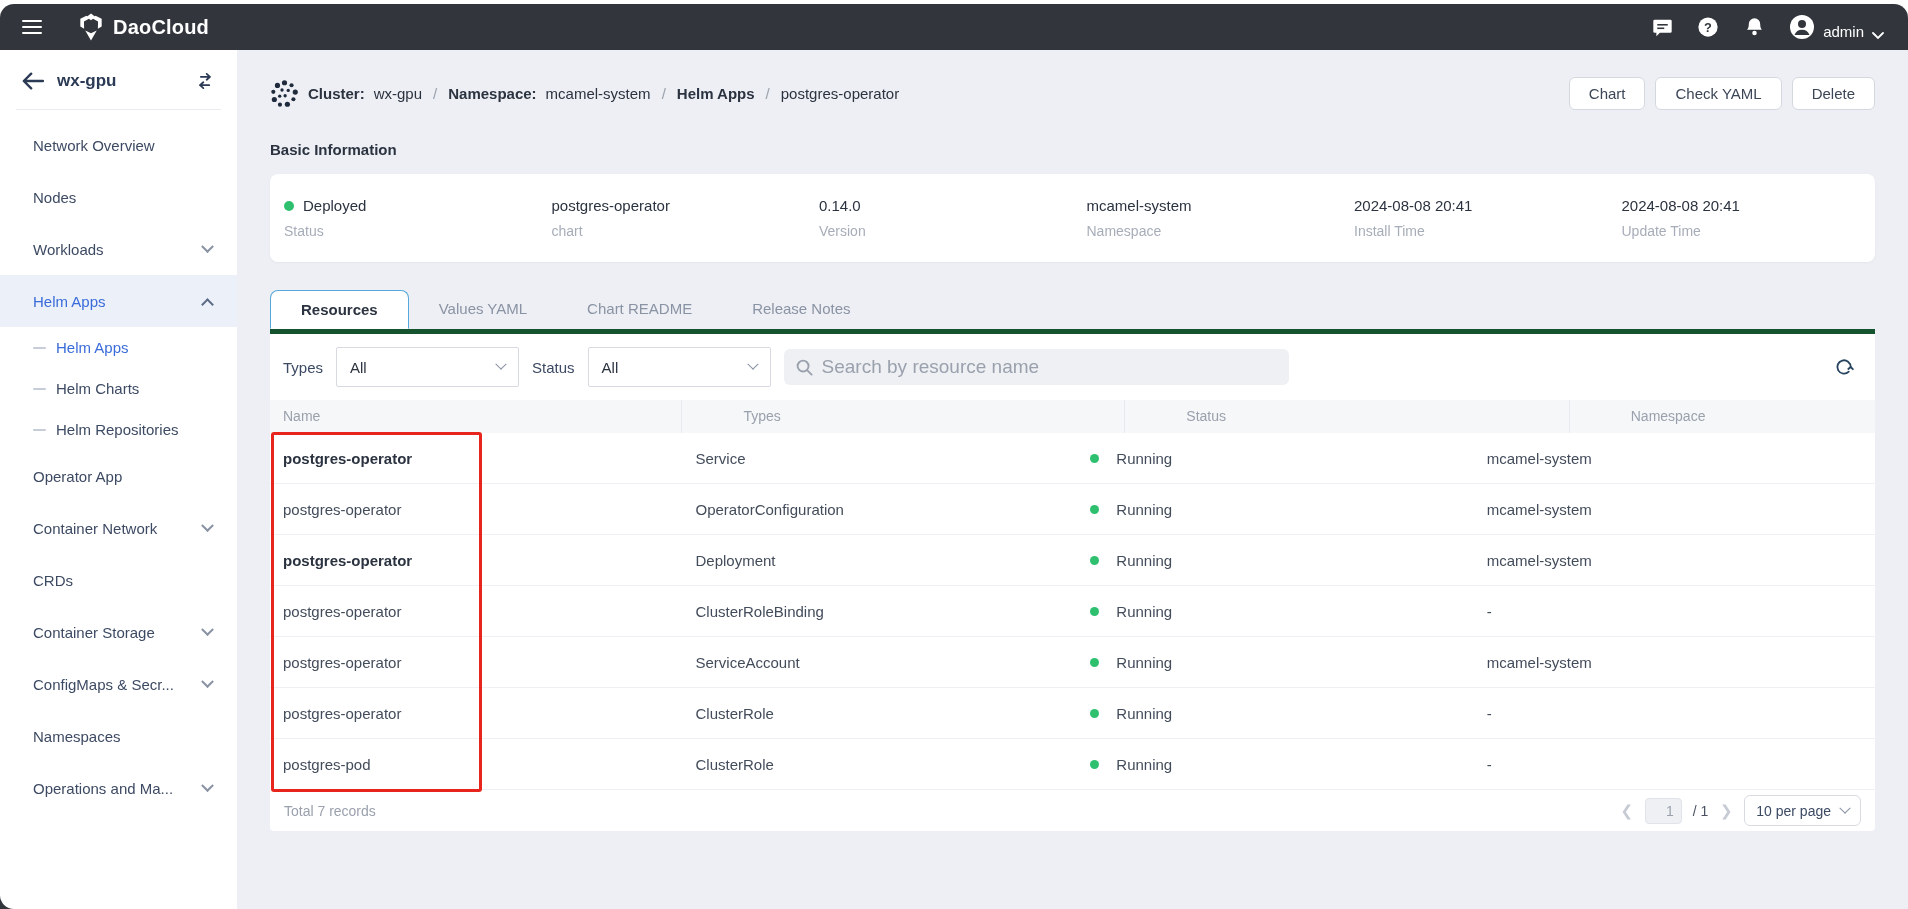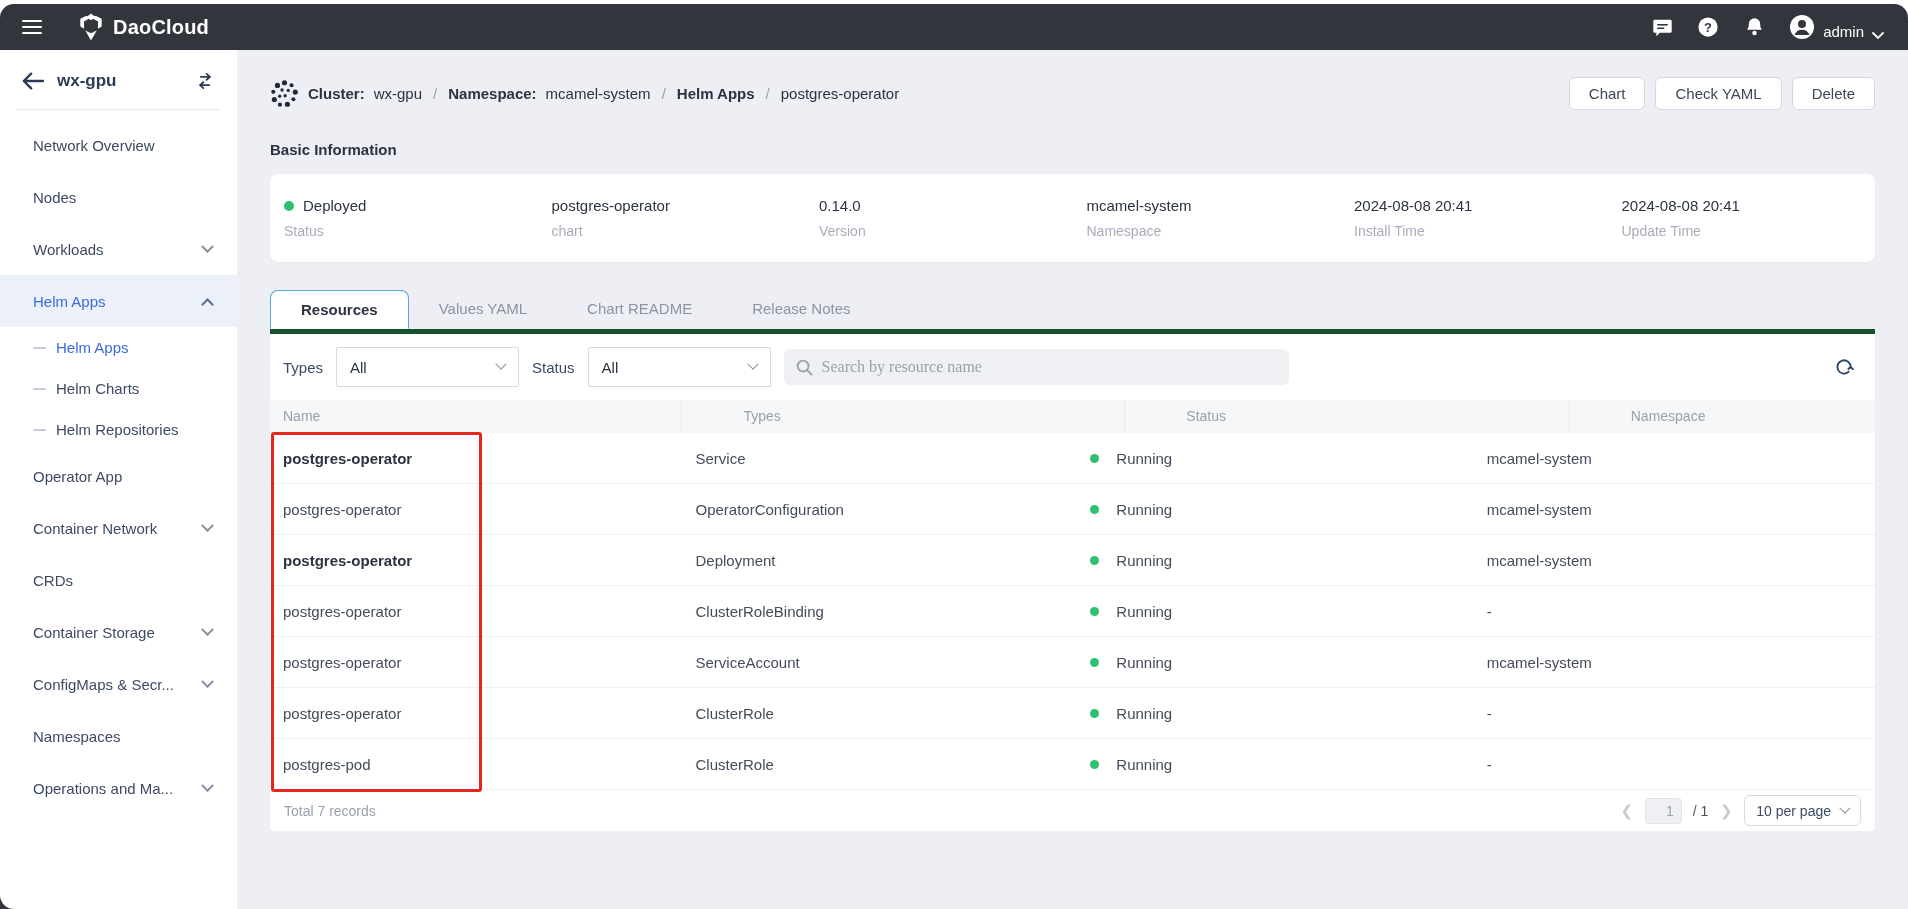--- a/index.html
+++ b/index.html
@@ -70,21 +70,21 @@
 
   
   .panel { margin:0 33px; background:#fff; border-radius:0 0 4px 4px; }
   .filters { display:flex; align-items:center; padding:13px; gap:13px; }
   .flabel { font-size:15px; color:#3c4963; flex:none; }
   .select { width:183px; height:40px; border:1px solid #d7dae1; border-radius:2px; background:#fff;
             display:flex; align-items:center; padding:0 13px; font-size:15px; color:#2b3340; cursor:pointer; flex:none; }
   .select .chev, .pgsize .chev { width:8px; height:8px; border-width:1.5px; }
   .search { width:505px; height:36px; background:#eef0f4; border-radius:6px; display:flex; align-items:center;
             padding:0 12px; gap:9px; flex:none; }
-  .search input { flex:1; border:none; background:transparent; outline:none; font-size:16px; color:#2b3340; font-family:Liberation Serif, serif; }
+  .search input { flex:1; border:none; background:transparent; outline:none; font-size:19px; color:#2b3340; font-family:Liberation Sans, sans-serif; }
   .search input::placeholder { color:#9aa1ad; }
   .refresh-btn { margin-left:auto; margin-right:8px; cursor:pointer; display:flex; }
 
   
   .thead { display:flex; background:#f6f7f9; height:33px; align-items:center; font-size:14px; color:#9aa1ad;gap:48px; }
   .th { height:33px; line-height:33px; padding-left:13px; border-right:1px solid #e8eaef; }
   .th:last-child { border-right:none; }
   .col-name { width:25.7%; } .col-type { width:24.6%; } .col-status { width:24.7%; } .col-ns { flex:1; }
   .tbody { position:relative; }
   .trow { display:flex; height:51px; align-items:center; border-bottom:1px solid #eef0f3;

